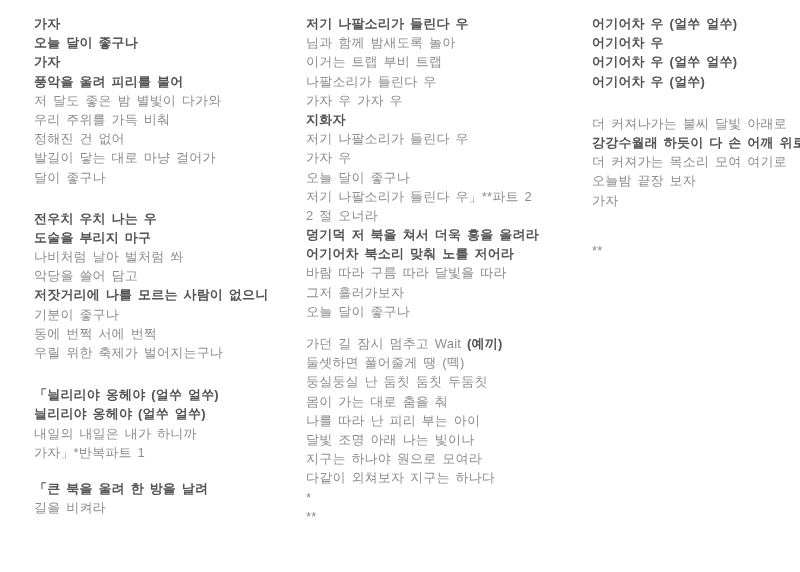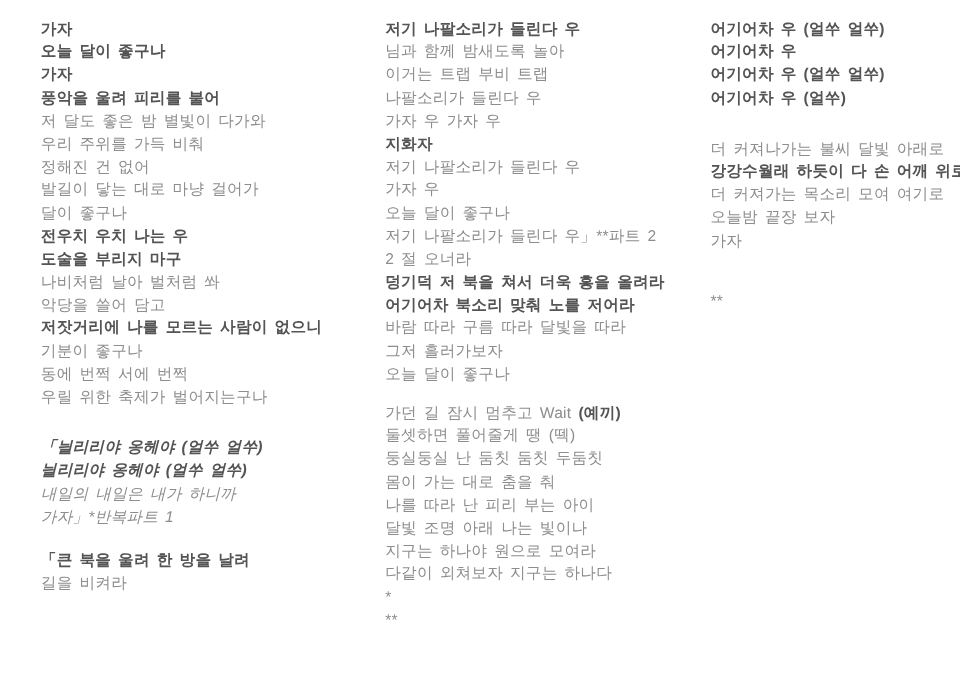--- a/index.html
+++ b/index.html
@@ -19,26 +19,26 @@
     position: absolute;
     top: 14px;
     font-size: 13px;
     line-height: 19.2px;
     color: #8d8d8d;
     white-space: nowrap;
     word-spacing: 2px;
     letter-spacing: 0.2px;
   }
   .col-0 { left: 34px;  }
-  .col-1 { left: 321px; }
+  .col-1 { left: 306px; }
   .col-2 { left: 592px; }
 
   .stanza { margin: 0; }
-  .col-0 .stanza:nth-child(2) { }
-  .col-0 .stanza:nth-child(3) { margin-top: 23px; font-style: italic; }
+  .col-0 .stanza:nth-child(2) { margin-top: 22px; }
+  .col-0 .stanza:nth-child(3) { margin-top: 23px; }
   .col-0 .stanza:nth-child(4) { margin-top: 17px; }
   .col-1 .stanza:nth-child(2) { }
   .col-1 .stanza:nth-child(3) { margin-top: 13px; }
   .col-2 .stanza:nth-child(2) { margin-top: 23px; }
   .col-2 .stanza:nth-child(3) { margin-top: 31px; }
 
   .line { height: 19.2px; }
   .seg-bold {
     font-weight: 700;
     color: #545454;

